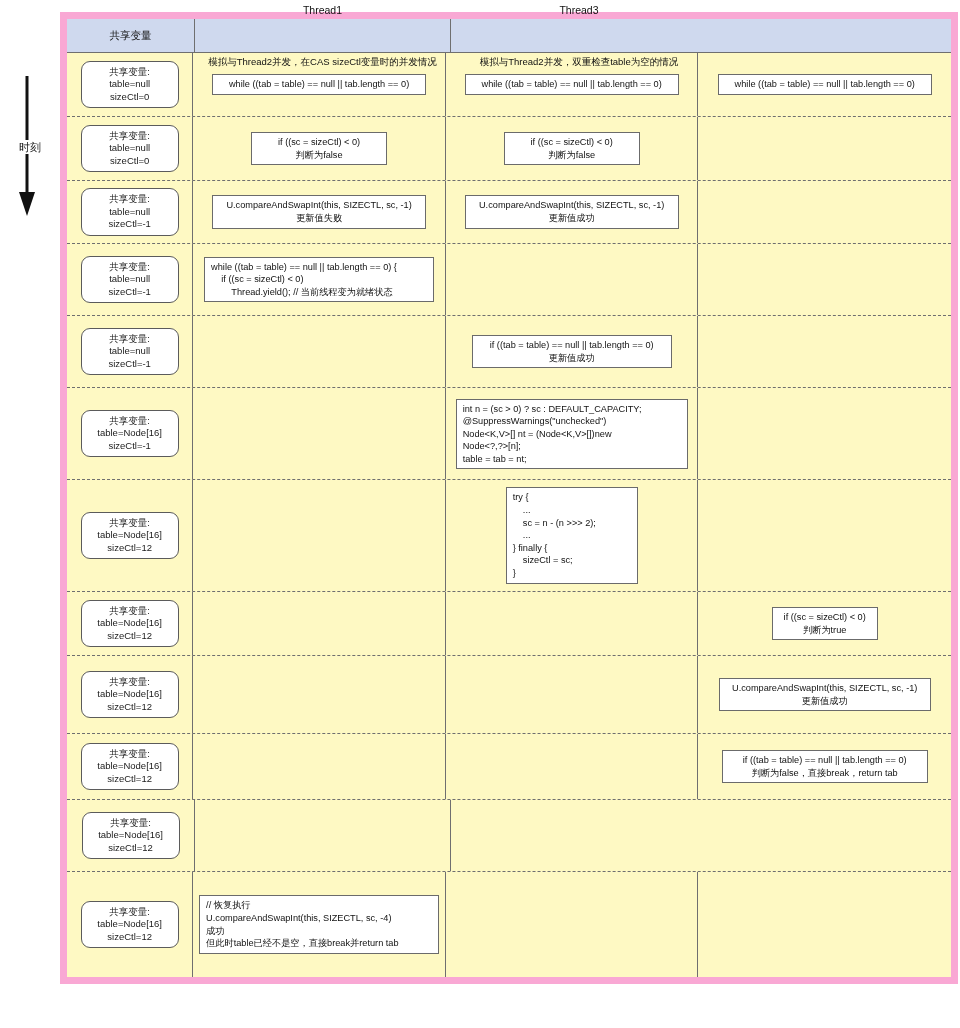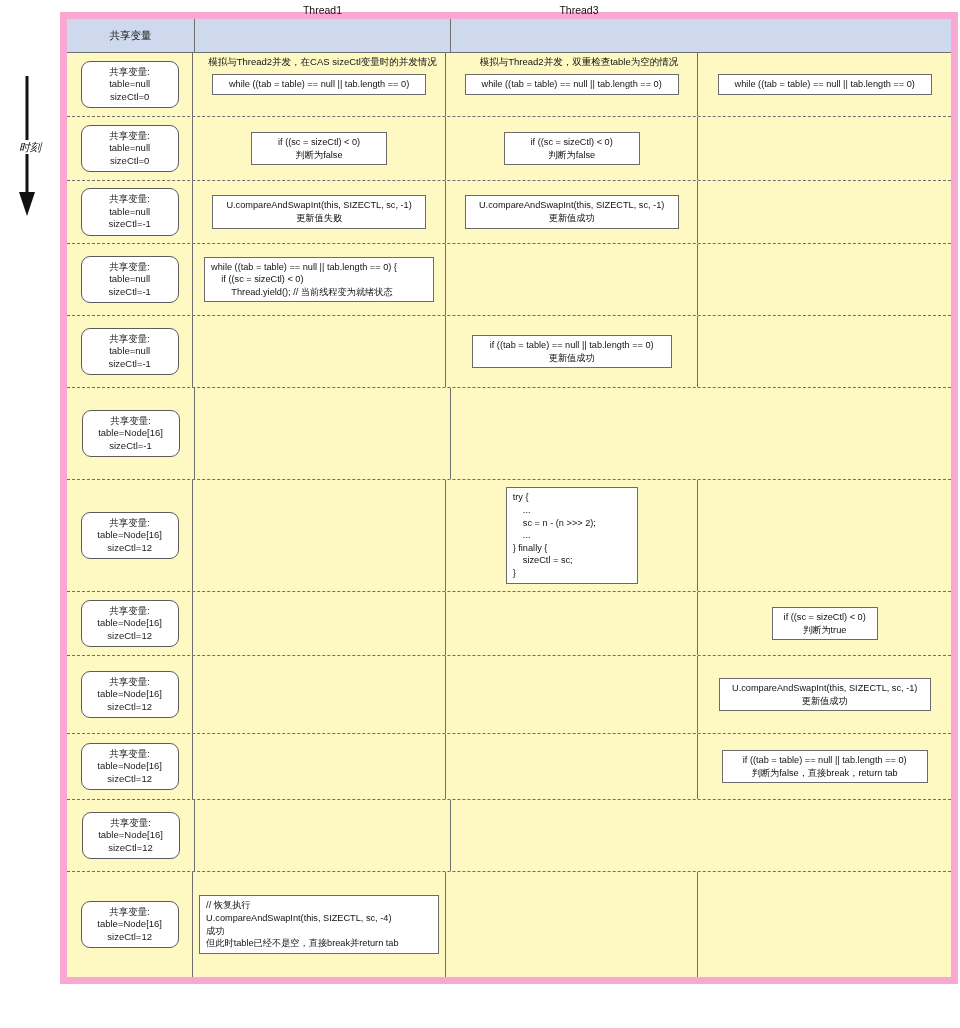--- a/index.html
+++ b/index.html
@@ -16,21 +16,20 @@
     overflow: hidden;
   }
 
   
   #time-axis {
     position: absolute;
     left: 0;
     top: 0;
     width: 60px;
     height: 1024px;
-    font-style: italic;
   }
   #time-axis .axis-label {
     position: absolute;
     left: 8px;
     top: 140px;
     width: 44px;
     text-align: center;
     font-size: 11px;
     color: #111;
     background: #ffffff;
@@ -234,20 +233,27 @@
         </div>
         <div class="cell cell-empty" style="width: 256px;"></div>
       </div>
       <div class="grid-row" style="height: 92px;">
         <div class="cell" style="width: 128px;">
           <div class="shared-box">共享变量:
 table=Node[16]
 sizeCtl=-1</div>
         </div>
         <div class="cell cell-empty" style="width: 256px;"></div>
+        <div class="cell" style="width: 256px;">
+          <div class="code-box left" style="width: 218px; height: 62px;">int n = (sc &gt; 0) ? sc : DEFAULT_CAPACITY;
+@SuppressWarnings("unchecked")
+Node&lt;K,V&gt;[] nt = (Node&lt;K,V&gt;[])new
+Node&lt;?,?&gt;[n];
+table = tab = nt;</div>
+        </div>
         <div class="cell cell-empty" style="width: 256px;"></div>
       </div>
       <div class="grid-row" style="height: 112px;">
         <div class="cell" style="width: 128px;">
           <div class="shared-box">共享变量:
 table=Node[16]
 sizeCtl=12</div>
         </div>
         <div class="cell cell-empty" style="width: 256px;"></div>
         <div class="cell" style="width: 256px;">

